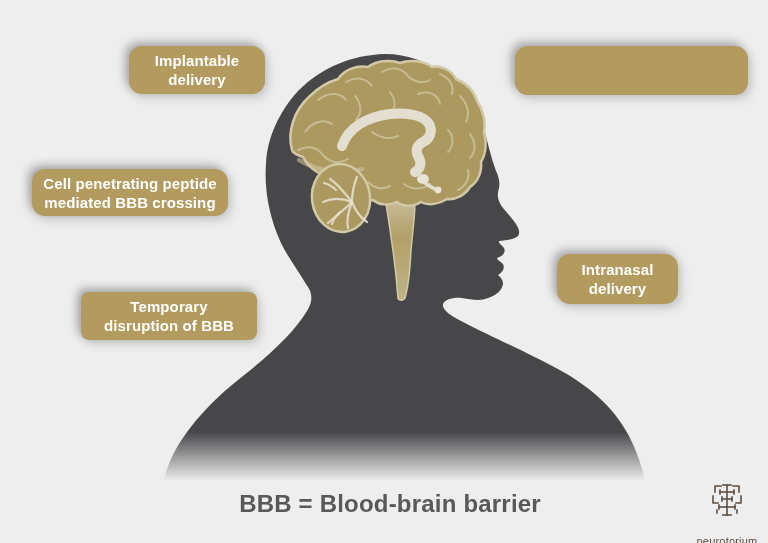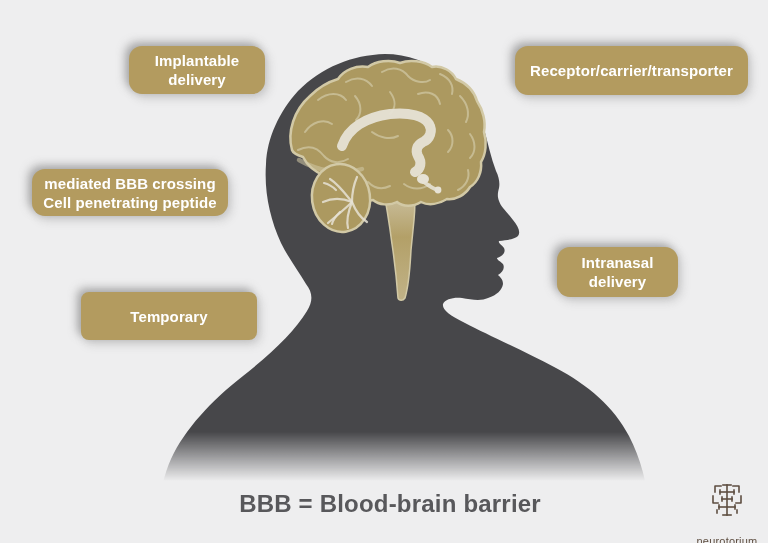--- a/index.html
+++ b/index.html
@@ -24,21 +24,21 @@
     position:absolute;display:flex;flex-direction:column;align-items:center;justify-content:center;
     background:var(--badge-bg,#b39b5f);color:var(--badge-text,#fff);
     border-radius:13px;font-size:15px;font-weight:700;line-height:19px;text-align:center;
     box-shadow:-4px -4px 9px rgba(105,105,105,.5), 3px 4px 10px rgba(120,120,120,.32);
     letter-spacing:.1px;
   }
   .badge span{white-space:nowrap;}
   .badge-1{left:129px;top:46px;width:136px;height:48px;}
   .badge-2{left:515px;top:46px;width:233px;height:49px;}
   .badge-3{left:32px;top:169px;width:196px;height:47px;}
-  .badge-4{left:557px;top:247px;width:121px;height:50px;}
+  .badge-4{left:557px;top:254px;width:121px;height:50px;}
   .badge-5{left:81px;top:292px;width:176px;height:48px;border-radius:8px;}
 
   .caption{
     position:absolute;left:0;top:490px;width:100%;text-align:center;
     transform:translateX(6px);
     font-size:24px;font-weight:700;color:var(--caption-text,#58585b);letter-spacing:.2px;
   }
   .logo{
     position:absolute;left:692px;top:482px;width:70px;
     display:flex;flex-direction:column;align-items:center;color:var(--logo-color,#5e4e41);
@@ -177,35 +177,35 @@
       </g>
     </g>
   </svg>
 
   <div class="badge badge-1">
     <span>Implantable</span>
     <span>delivery</span>
   </div>
 
   <div class="badge badge-2">
-    <span>Receptor/carrier/transporter</span>
   </div>
 
   <div class="badge badge-3">
+    <span>Cell penetrating peptide</span>
     <span>mediated BBB crossing</span>
-    <span>Cell penetrating peptide</span>
   </div>
 
   <div class="badge badge-4">
     <span>Intranasal</span>
     <span>delivery</span>
   </div>
 
   <div class="badge badge-5">
     <span>Temporary</span>
+    <span>disruption of BBB</span>
   </div>
 
   <div class="caption">BBB = Blood-brain barrier</div>
 
   <div class="logo">
     <svg width="40" height="36" viewBox="0 0 40 36">
       <g class="logo-mark">
         <path d="M 20 3 L 20 33"></path>
         <path d="M 16 3 L 24 3"></path>
         <path d="M 16 33 L 24 33"></path>

